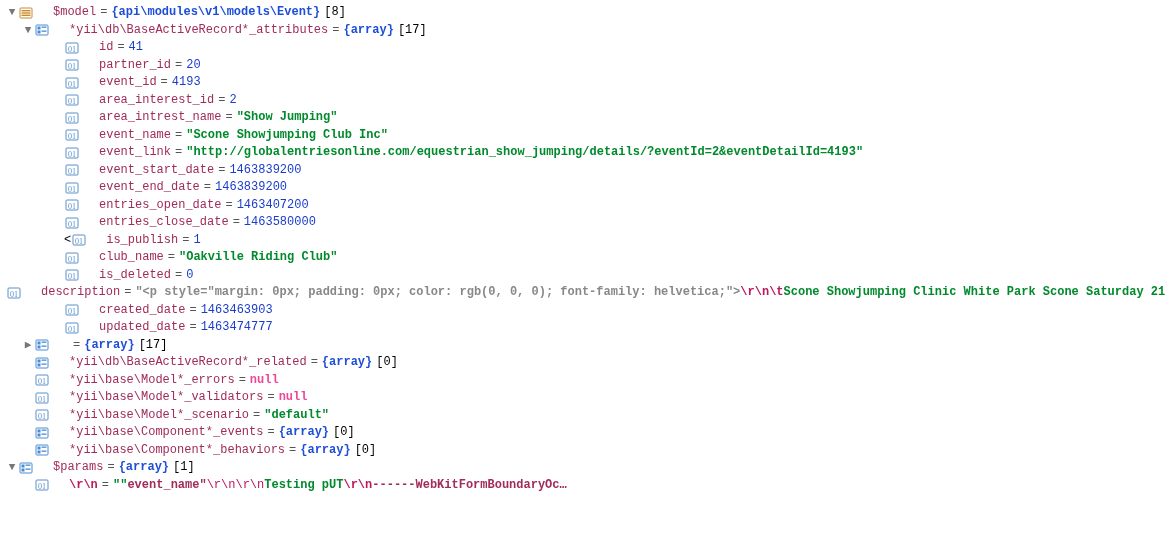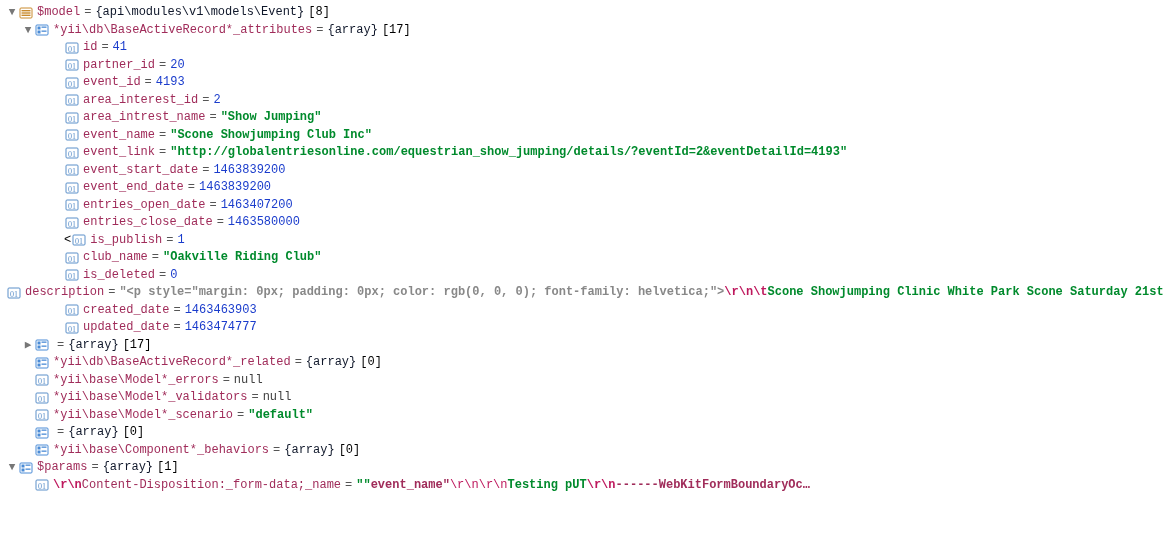--- a/index.html
+++ b/index.html
@@ -28,30 +28,30 @@
     font-size: 11px;
     cursor: pointer;
     user-select: none;
   }
   .icon {
     display: inline-flex;
     align-items: center;
     justify-content: center;
     width: 16px;
     height: 14px;
-    margin-right: 3px;
+    margin-right: 19px;
     flex-shrink: 0;
   }
   .icon svg { display:block; }
   .name { color: #a02c5a; }
   .eq { color: #555; padding: 0 4px; }
-  .gray { color: #0f172a; }
+  .gray { color: #1d4ed8; font-weight: bold; }
   .num { color: #1a3ccc; }
   .str { color: #008a2c; font-weight: bold; }
-  .null { color: #404040; font-weight: normal; }
+  .null { color: #ec4899; font-weight: bold; }
   .htmlgray { color: #888; }
   .key-yellow { color: #be185d; }
   .black { color:#000; }
 </style>
 </head>
 <body>
 
 <div class="row">
   <span class="arrow">▼</span>
   <span class="icon">
@@ -380,20 +380,21 @@
   <span class="ind" style="width:28px"></span>
   <span class="icon">
       <svg width="14" height="12">
         <rect x="1" y="1" width="12" height="10" rx="1" fill="#fff" stroke="#4a8bd6"></rect>
         <rect x="2.5" y="2.5" width="3" height="3" fill="#4a8bd6"></rect>
         <rect x="6.5" y="2.5" width="5" height="1.3" fill="#4a8bd6"></rect>
         <rect x="2.5" y="6.5" width="3" height="3" fill="#4a8bd6"></rect>
         <rect x="6.5" y="6.5" width="5" height="1.3" fill="#4a8bd6"></rect>
       </svg>
     </span>
+  <span class="name">*yii\base\Component*_events</span>
     <span class="eq">=</span>
     <span class="gray">{array}</span>
     <span class="black" style="padding-left:4px">[0]</span>
 </div>
 
 <div class="row">
   <span class="ind" style="width:28px"></span>
   <span class="icon">
       <svg width="14" height="12">
         <rect x="1" y="1" width="12" height="10" rx="1" fill="#fff" stroke="#4a8bd6"></rect>
@@ -428,21 +429,20 @@
 
 <div class="row">
   <span class="ind" style="width:28px"></span>
   <span class="icon">
       <svg width="14" height="12">
         <rect x="1" y="1" width="12" height="10" rx="1" fill="#fff" stroke="#5a8fc9"></rect>
         <text x="7" y="9.5" text-anchor="middle" font-size="8" fill="#5a8fc9" font-family="Menlo">01</text>
       </svg>
     </span>
     <span class="key-yellow" style="font-weight:bold">\r\n</span>
-    <span class="name">Content-Disposition:_form-data;_name</span>
     <span class="eq">=</span>
     <span class="str">""</span>
     <span class="name" style="font-weight:bold">event_name"</span>
     <span class="key-yellow" style="font-weight:normal">\r\n\r\n</span>
     <span class="str">Testing pUT</span>
     <span class="key-yellow" style="font-weight:bold">\r\n</span>
     <span class="name" style="font-weight:bold">------WebKitFormBoundaryOc…</span>
 </div>
 
 </body></html>

